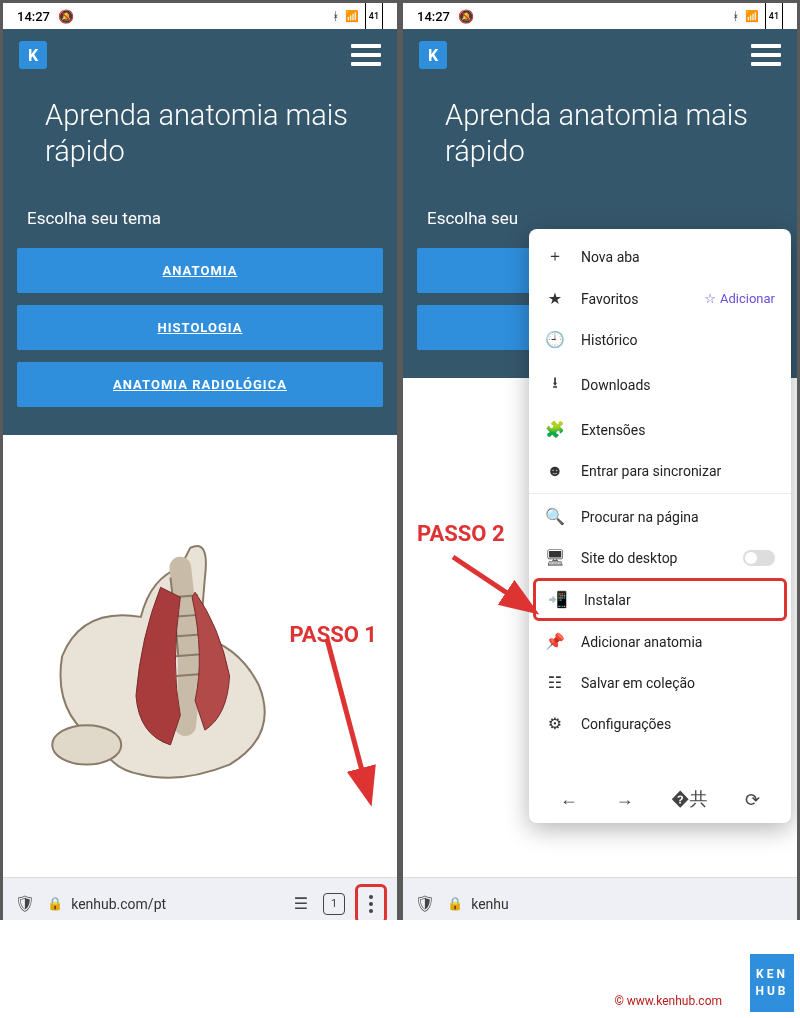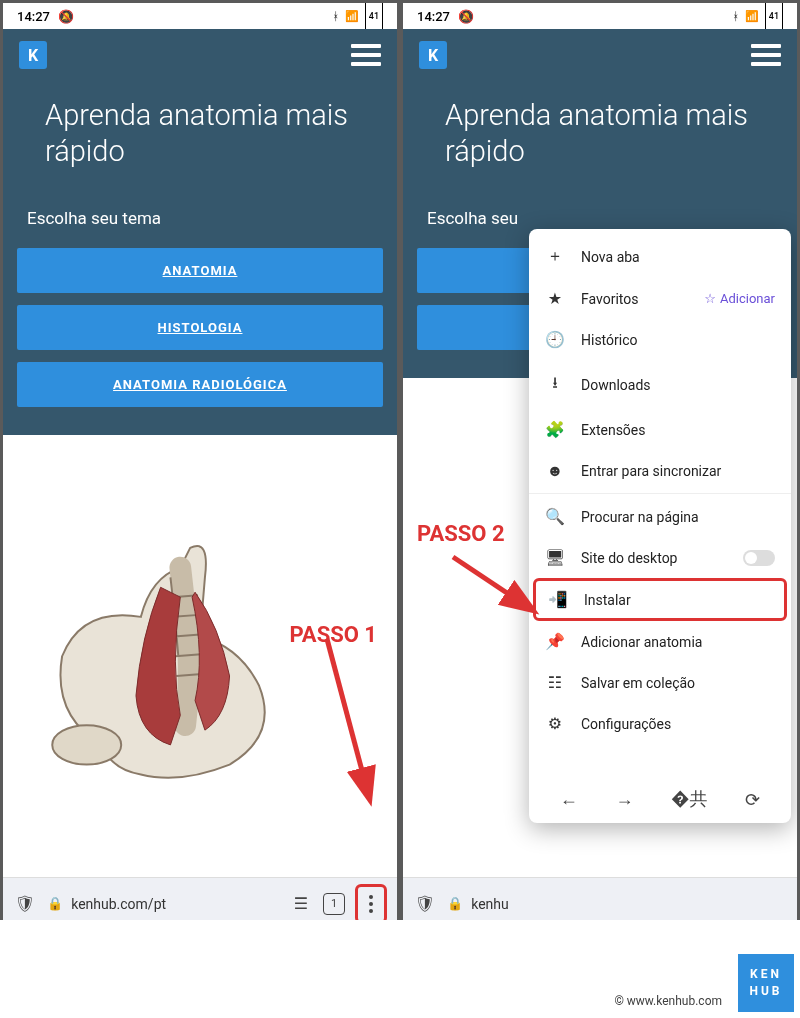--- a/index.html
+++ b/index.html
@@ -35,22 +35,22 @@
   .menu-item .toggle { margin-left: auto; width: 32px; height: 16px; background: #ddd; border-radius: 8px; position: relative; }
   .menu-item .toggle::after { content: ""; position: absolute; left: 2px; top: 2px; width: 12px; height: 12px; background: #fff; border-radius: 50%; }
   .menu-item .trail { margin-left: auto; color: #6a4fd8; font-size: 13px; display: flex; align-items: center; gap: 4px; }
   .menu-item.highlight-box { margin: 0 4px; padding: 9px 12px; }
   .menu-sep { height: 1px; background: #eee; margin: 2px 0; }
   .menu-nav { margin-top: auto; display: flex; justify-content: space-around; align-items: center; padding: 10px 12px 6px 12px; color: #444; }
   .menu-nav .nav-ico { font-size: 18px; }
   
   .anno { position: absolute; color: #d33; font-weight: 700; font-size: 22px; pointer-events: none; }
   .footer { position: absolute; bottom: 0; left: 0; right: 0; height: 98px; background: #fff; }
-  .copyright { position: absolute; right: 78px; bottom: 10px; font-size: 12px; color: #404040; }
-  .brand-sq { position: absolute; right: 6px; bottom: 6px; width: 56px; height: 58px; background: #2f8fdd; color: #fff; display: flex; align-items: center; justify-content: center; font-size: 12px; font-weight: 700; letter-spacing: 3px; text-align: center; line-height: 1.4; }
+  .copyright { position: absolute; right: 78px; bottom: 10px; font-size: 12px; color: #b91c1c; }
+  .brand-sq { position: absolute; right: 6px; bottom: 6px; width: 44px; height: 58px; background: #2f8fdd; color: #fff; display: flex; align-items: center; justify-content: center; font-size: 12px; font-weight: 700; letter-spacing: 3px; text-align: center; line-height: 1.4; }
 </style>
 </head>
 <body>
 
 <div class="phones">
 
   <div class="phone">
     <div class="statusbar">
       <div style="display:flex;align-items:center;gap:8px;">
         <span>14:27</span>

